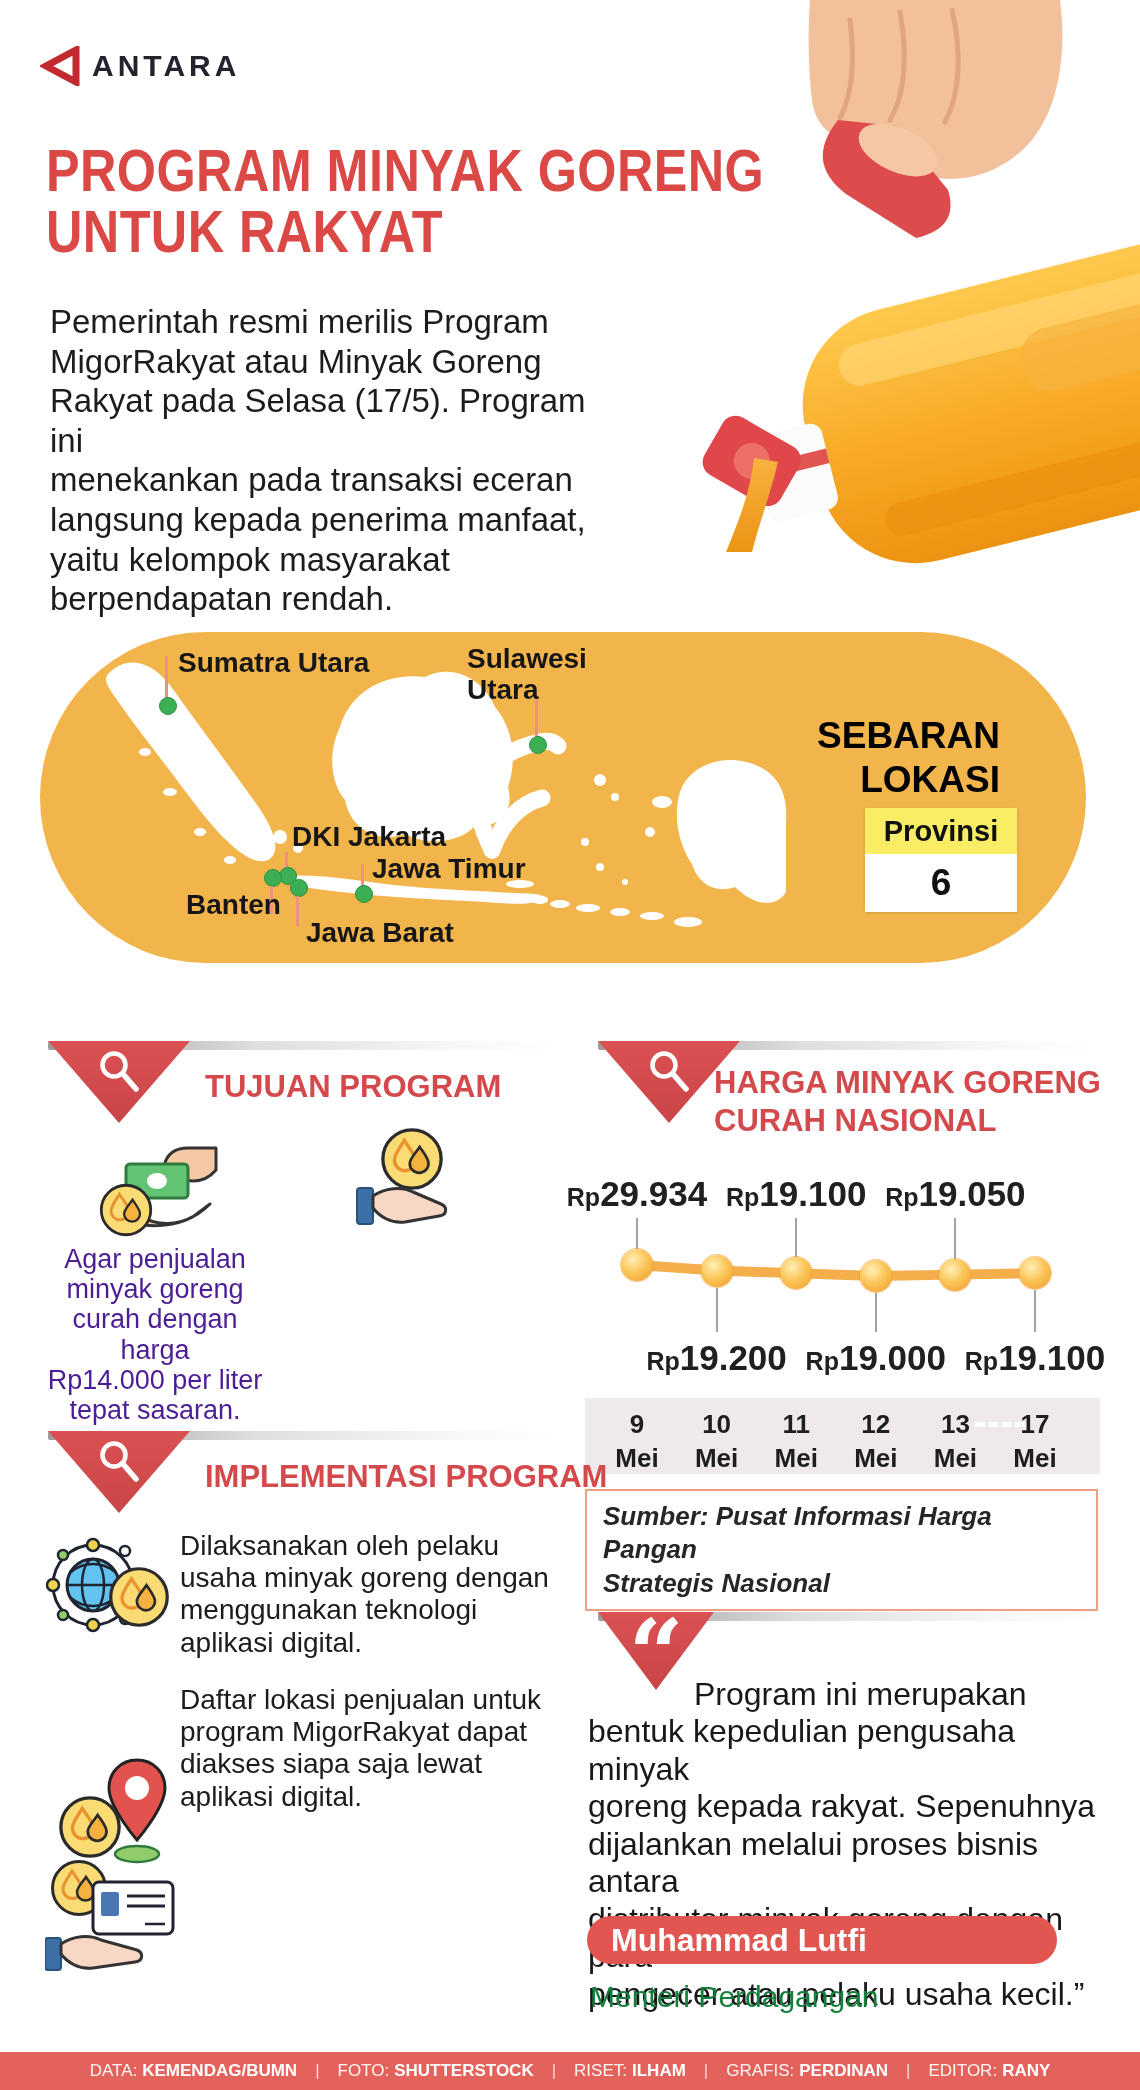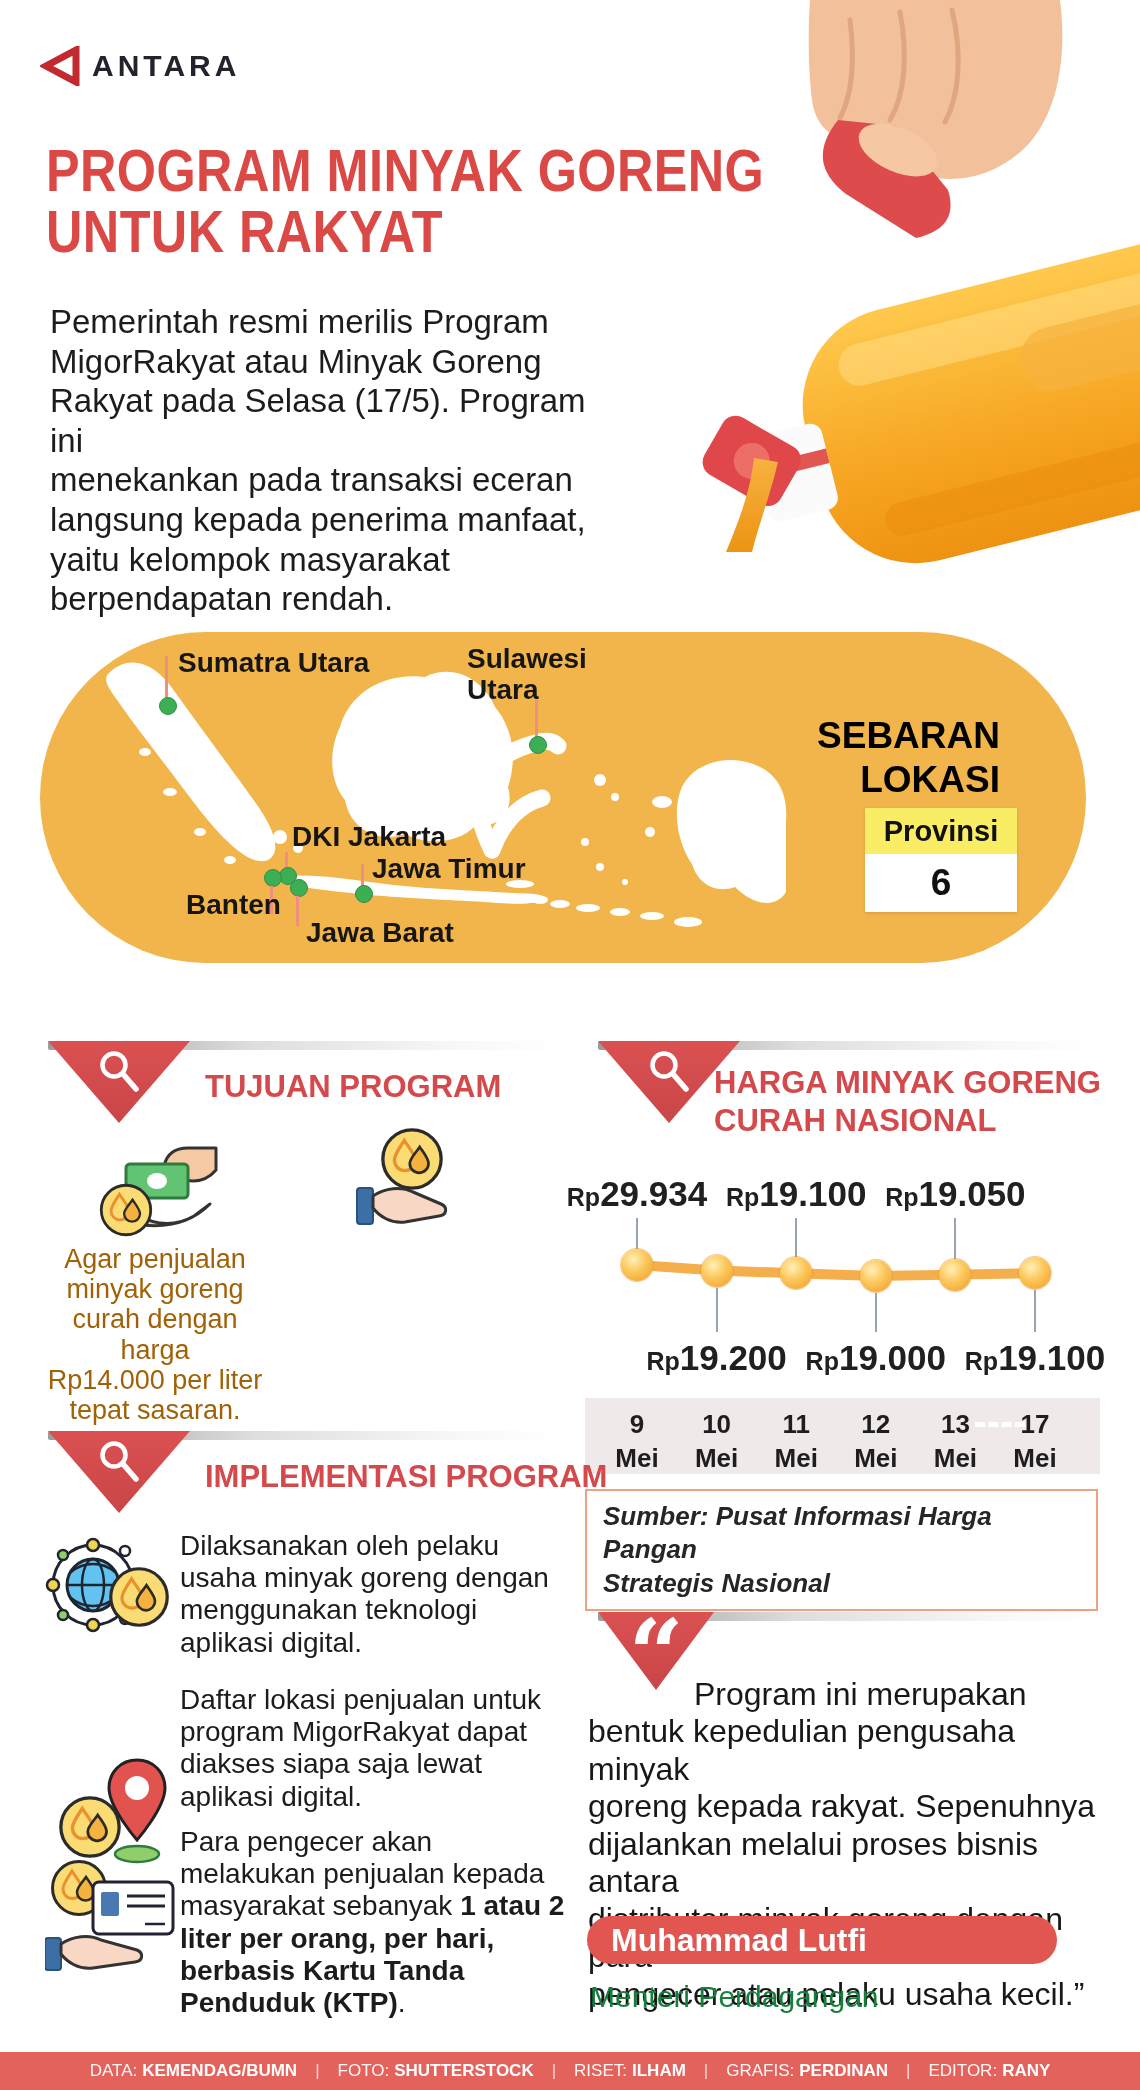--- a/index.html
+++ b/index.html
@@ -35,21 +35,21 @@
   .badge-value{font-size:45px;font-weight:800;color:#141414;letter-spacing:-1px;line-height:1.05;}
   .badge-bottom{font-size:28px;font-weight:700;color:#141414;}
 
   
   .band{height:9px;background:linear-gradient(90deg,#9c9c9c,#dedede 40%,#f8f8f8 80%,#fff);border-radius:2px;}
   .tri{width:142px;height:82px;background:linear-gradient(180deg,#DB5152,#C94547);
        clip-path:polygon(0 0,100% 0,50% 100%);display:flex;justify-content:center;}
   .tri svg{margin-top:8px;}
   .h-red{font-size:31px;font-weight:800;color:#D4494B;line-height:1.22;white-space:pre-line;}
 
-  .centered-text{font-size:27px;line-height:1.12;text-align:center;white-space:pre-line;color:#a16207;}
+  .centered-text{font-size:27px;line-height:1.12;text-align:center;white-space:pre-line;color:#4c1d95;}
   .impl-text{font-size:28px;line-height:1.15;white-space:pre-line;color:#1c1c1c;}
   .impl-text .bold{font-weight:700;}
 
   
   .chart{left:585px;top:1162px;width:515px;height:230px;}
   .cdot{position:absolute;width:32px;height:32px;border-radius:50%;
         background:radial-gradient(circle at 38% 32%, #FFF0B8 0%, #FBC659 45%, #F0992A 100%);
         box-shadow:0 0 0 1px rgba(237,150,40,.5);}
   .cconn{position:absolute;width:2px;background:#9AA3B2;}
   .clabel{position:absolute;transform:translateX(-50%);white-space:nowrap;color:#202020;}
@@ -340,26 +340,20 @@
         <use href="#oilcoin"></use>
       </svg>
     <rect x="48" y="30" width="80" height="52" rx="6" fill="#fff" stroke="#223" stroke-width="3"></rect>
     <rect x="56" y="40" width="18" height="24" rx="2" fill="#4A78B0"></rect>
     <line x1="82" y1="44" x2="120" y2="44" stroke="#223" stroke-width="3"></line>
     <line x1="82" y1="54" x2="120" y2="54" stroke="#223" stroke-width="3"></line>
     <line x1="100" y1="72" x2="120" y2="72" stroke="#223" stroke-width="2.5"></line>
     <rect x="0" y="86" width="16" height="32" rx="3" fill="#3C6FA5" stroke="#28517c" stroke-width="2"></rect>
     <path d="M16,92 C28,84 44,82 56,88 L92,98 C99,101 98,109 90,110 L48,116 C34,118 22,110 16,102 Z" fill="#F8D7C4" stroke="#333" stroke-width="3" stroke-linejoin="round"></path>
   </svg>
-  <div class="abs impl-text" style="left:180px;top:1826px;width:400px;"><span>Para pengecer akan
-melakukan penjualan kepada
-masyarakat sebanyak </span><span class="bold">1 atau 2
-liter per orang, per hari,
-berbasis Kartu Tanda
-Penduduk (KTP)</span><span>.</span></div>
 
   <div class="abs band" style="left:598px;top:1612px;width:502px;"></div>
   <div class="abs tri" style="left:598px;top:1612px;width:116px;height:78px;">
     <div class="quote-glyph">“</div>
   </div>
   <div class="abs quote-text" style="white-space:pre-line;">Program ini merupakan
 bentuk kepedulian pengusaha minyak
 goreng kepada rakyat. Sepenuhnya
 dijalankan melalui proses bisnis antara
 distributor minyak goreng dengan para

